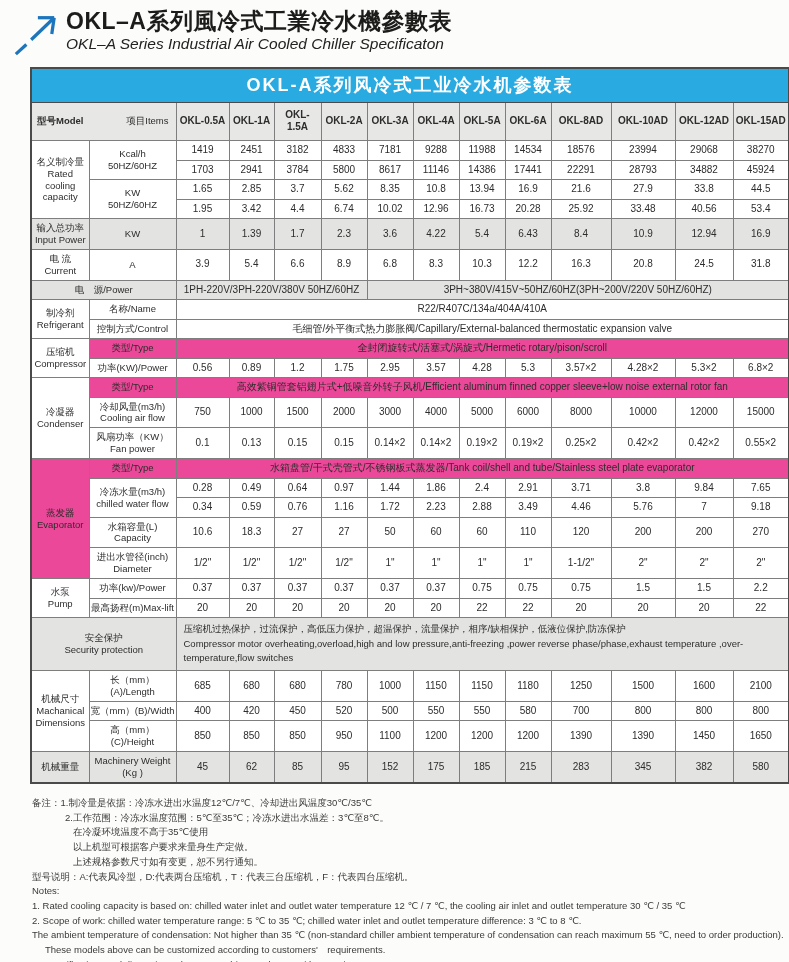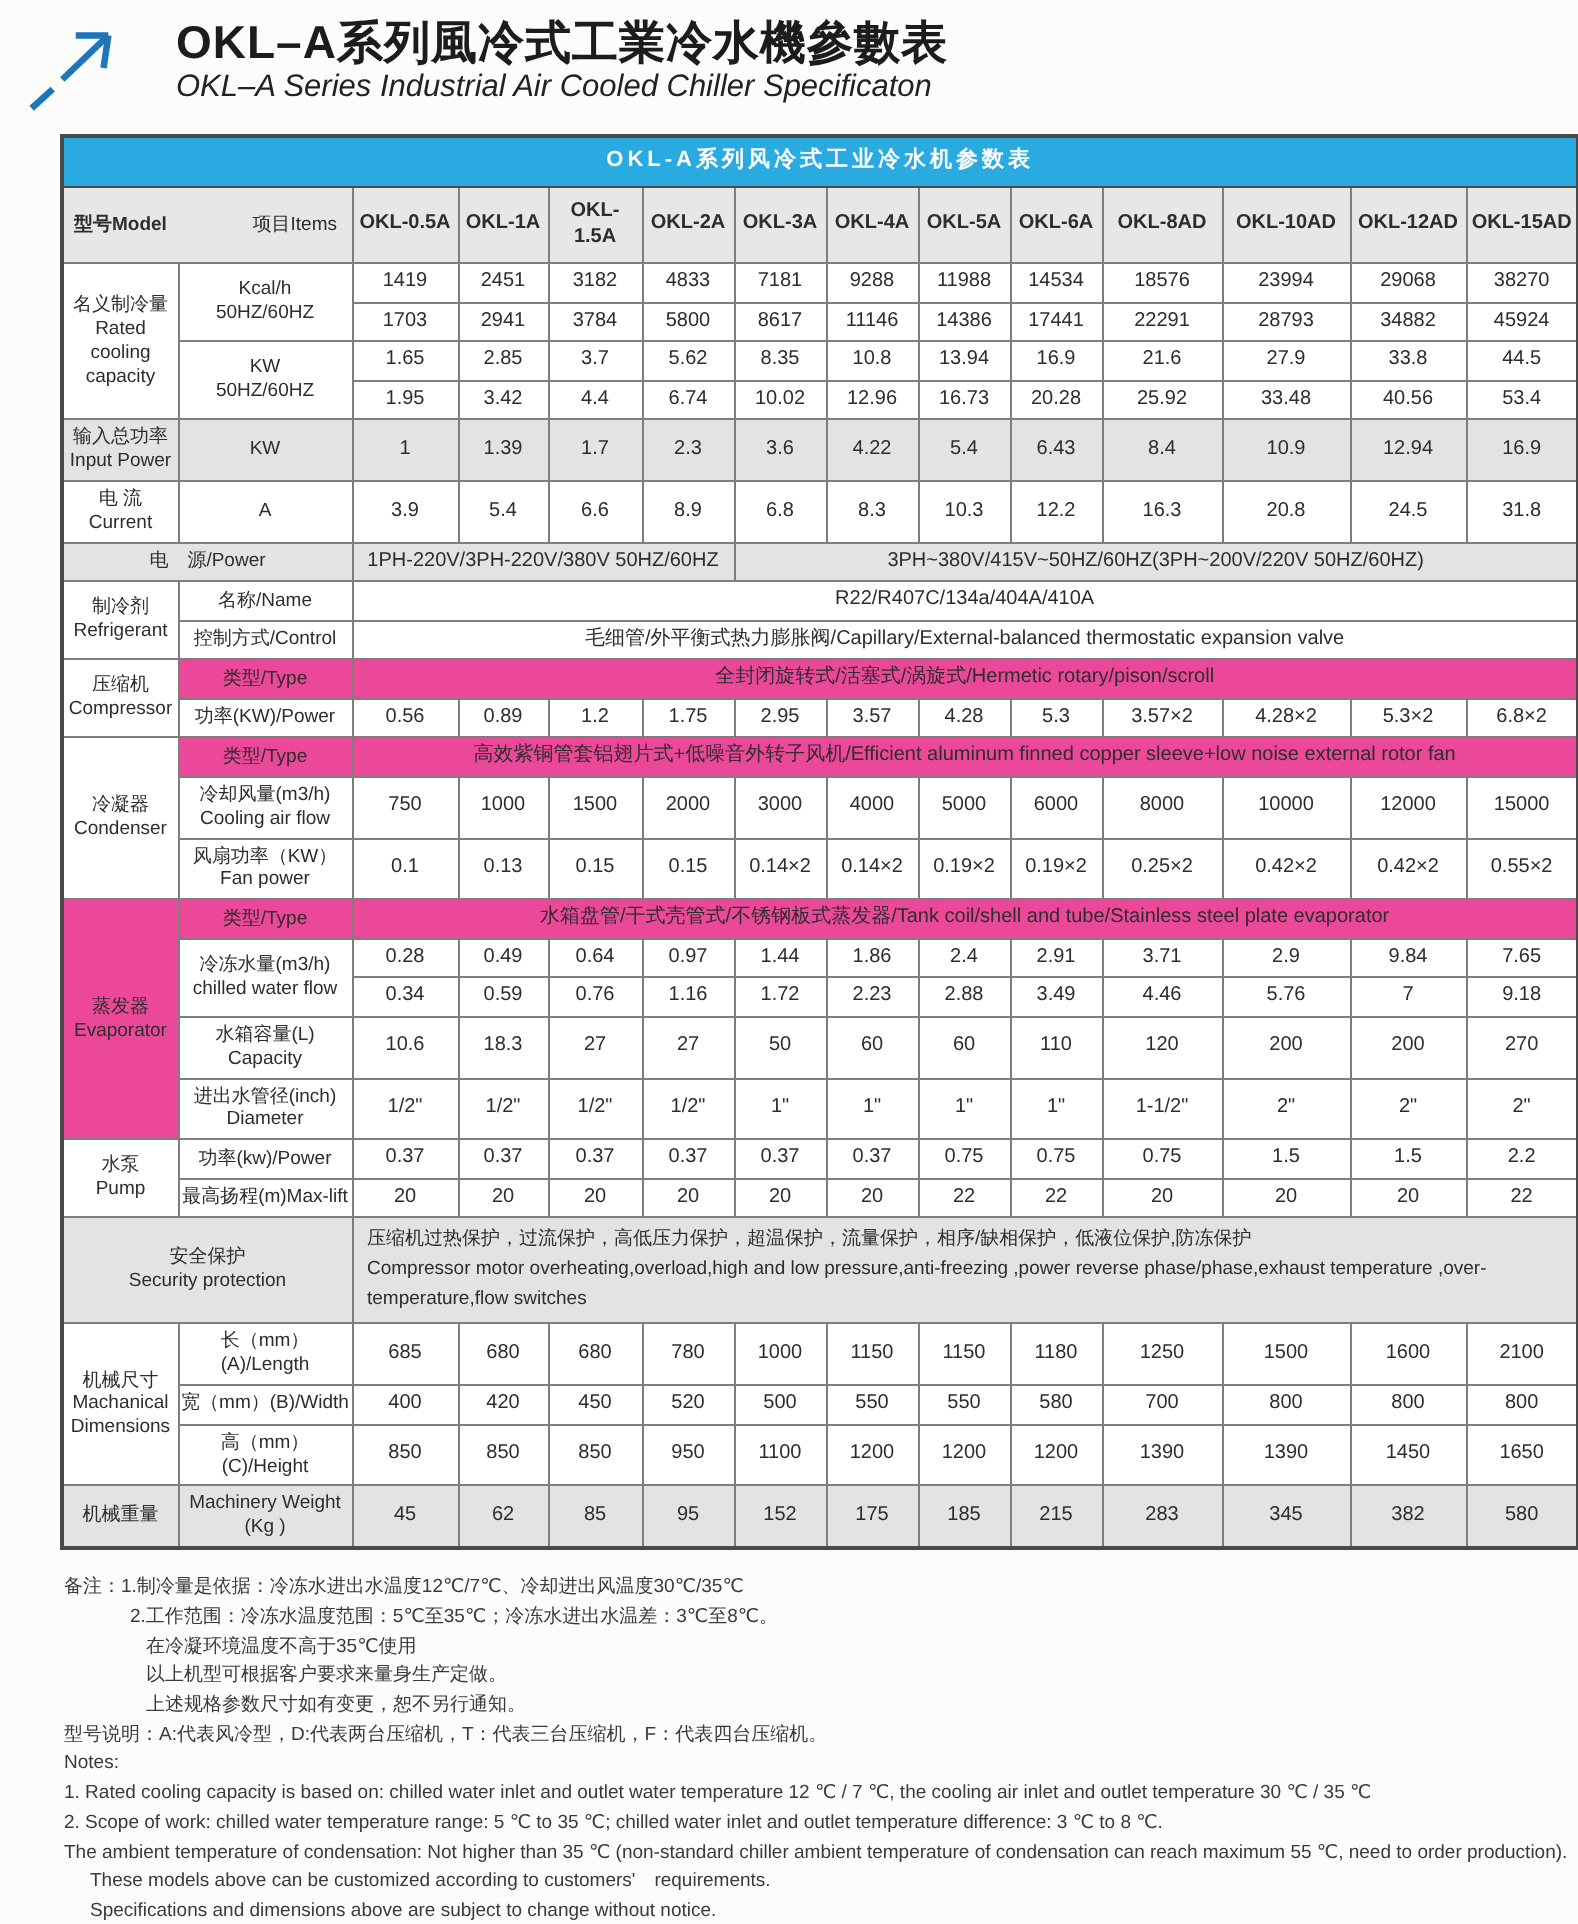--- a/index.html
+++ b/index.html
@@ -1,29 +1,29 @@
 <!DOCTYPE html>
 <html><head>
 <meta charset="utf-8">
 <style>
   html,body{margin:0;padding:0;}
   body{
     width:789px;height:962px;overflow:hidden;
     background:#fcfcfa;color:#2d2d2d;
     font-family:"Liberation Sans","DejaVu Sans",sans-serif;
   }
-  .page-header{display:flex;align-items:flex-start;gap:30px;margin:8px 0 10px 12px;}
+  .page-header{display:flex;align-items:flex-start;gap:8px;margin:8px 0 10px 12px;}
   .logo{flex:0 0 auto;margin-top:3px;}
   .title-cn{margin:0;font-size:23px;font-weight:bold;color:#1c1c1a;letter-spacing:.5px;line-height:1.15;}
   .title-en{margin:1px 0 0 0;font-size:15.5px;font-weight:normal;color:#222;line-height:1.2;font-style:italic;}
   .content{margin-left:30px;width:758px;}
   table{border-collapse:collapse;table-layout:fixed;width:758px;border:2px solid #4a4a4a;}
   th,td{border:1px solid #7e7e7e;text-align:center;vertical-align:middle;
         font-size:10px;padding:3px 1px;line-height:1.25;white-space:pre-line;background:#fff;}
-  th.tbar{background:#29abe2;color:#fff;font-size:11px;font-weight:bold;letter-spacing:2px;padding:5px 0;border:1px solid #4a4a4a;}
+  th.tbar{background:#29abe2;color:#fff;font-size:18px;font-weight:bold;letter-spacing:2px;padding:5px 0;border:1px solid #4a4a4a;}
   thead tr.cols th{background:#e7e7e5;font-weight:600;font-size:10px;height:30px;}
   th.diag{position:relative;padding:0;overflow:hidden;
     background-color:#e7e7e5;
     background-image:linear-gradient(to bottom right,transparent 49.5%,#8a8a8a 49.5%,#8a8a8a 50.6%,transparent 50.6%);}
   th.diag .dm{position:absolute;left:5px;top:50%;transform:translateY(-50%);font-weight:bold;font-size:9.5px;}
   th.diag .di{position:absolute;right:7px;top:50%;transform:translateY(-50%);font-weight:normal;font-size:9.5px;}
   td.cat,td.item{font-size:9.5px;}
   tr.g td{background:#e3e3e1;}
   td.gray{background:#ec4899;}
   td.note{text-align:left;font-size:9.5px;padding:4px 7px;line-height:1.55;}
@@ -276,21 +276,21 @@
 chilled water flow</td>
           <td class="">0.28</td>
           <td class="">0.49</td>
           <td class="">0.64</td>
           <td class="">0.97</td>
           <td class="">1.44</td>
           <td class="">1.86</td>
           <td class="">2.4</td>
           <td class="">2.91</td>
           <td class="">3.71</td>
-          <td class="">2.9</td>
+          <td class="">3.8</td>
           <td class="">9.84</td>
           <td class="">7.65</td>
         </tr>
         <tr>
           <td class="">0.34</td>
           <td class="">0.59</td>
           <td class="">0.76</td>
           <td class="">1.16</td>
           <td class="">1.72</td>
           <td class="">2.23</td>

